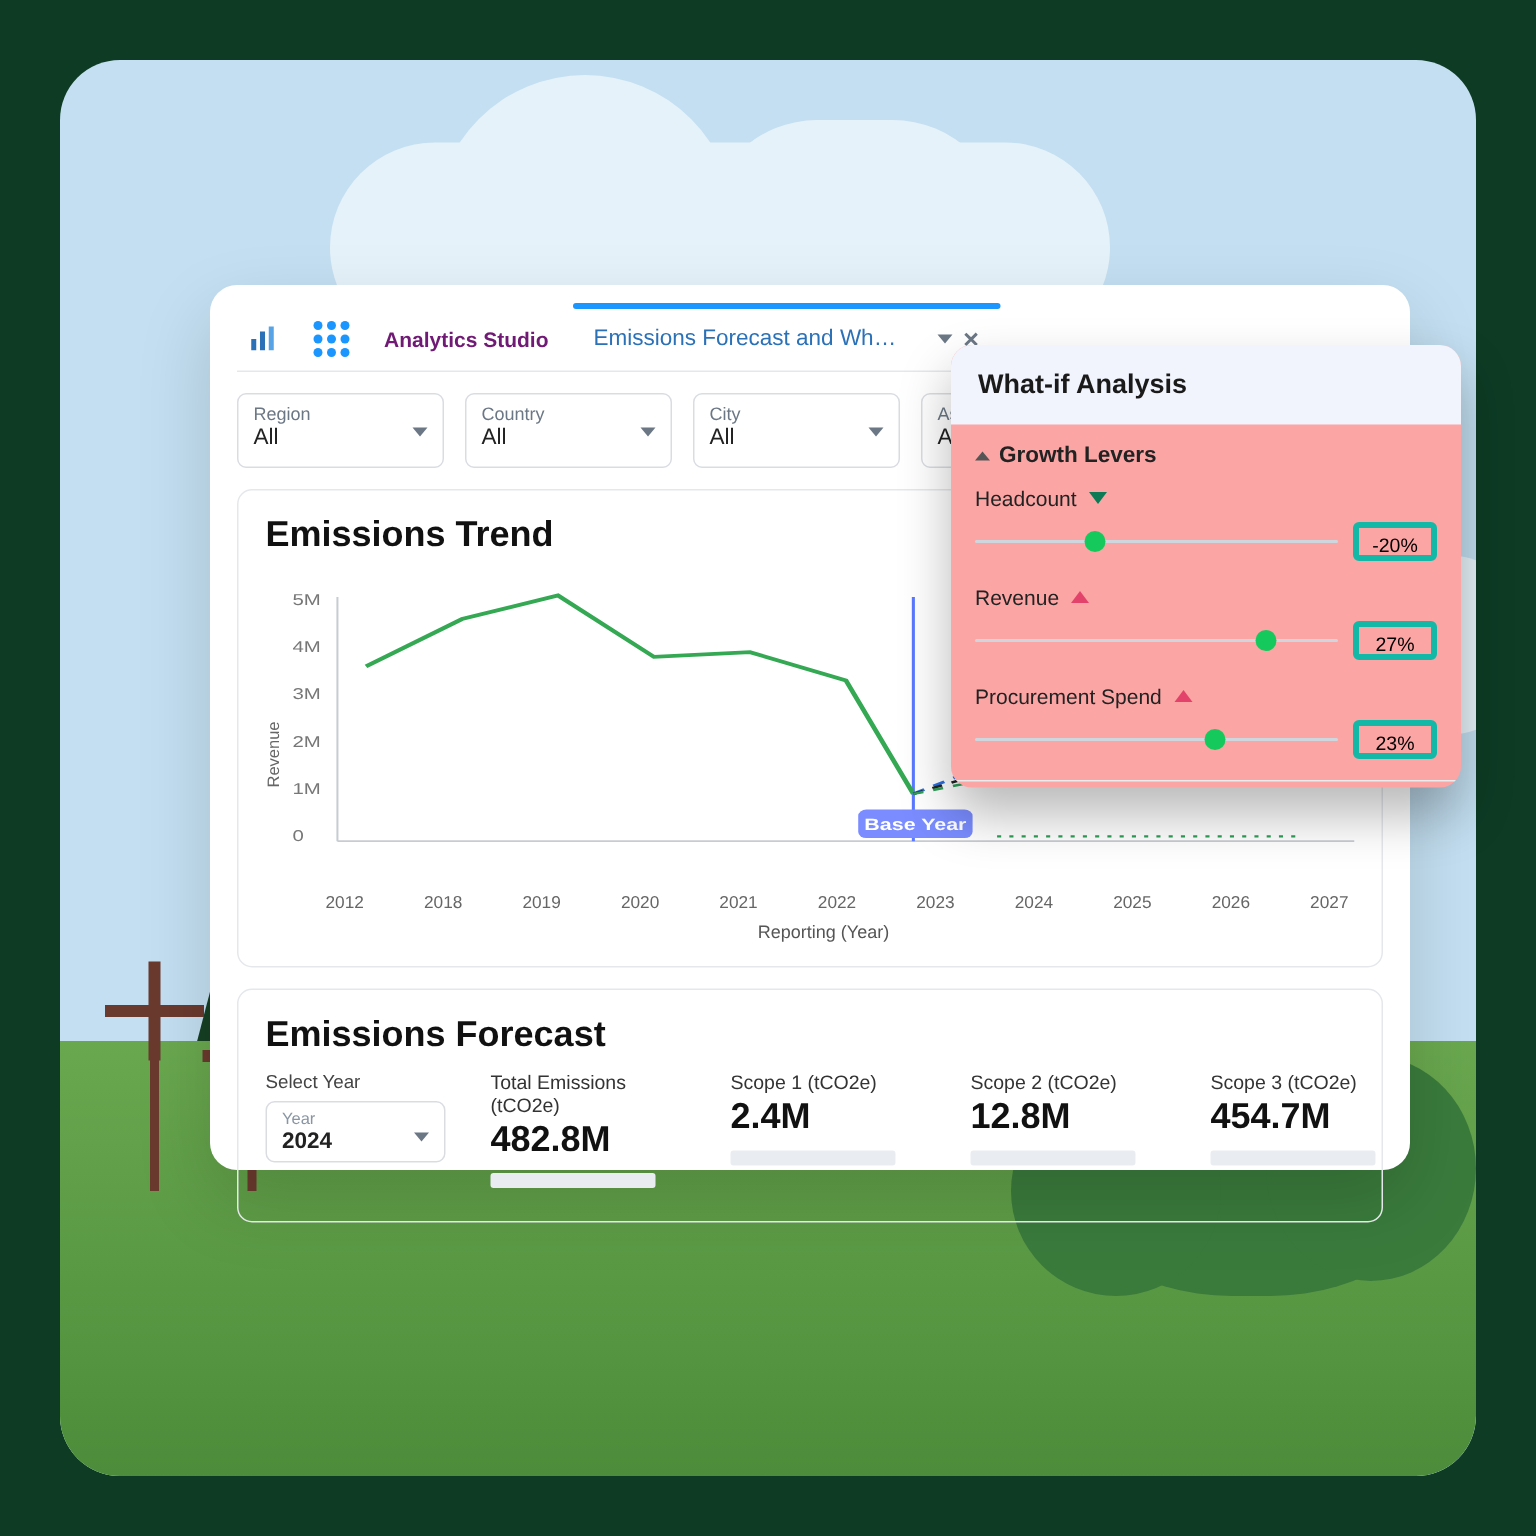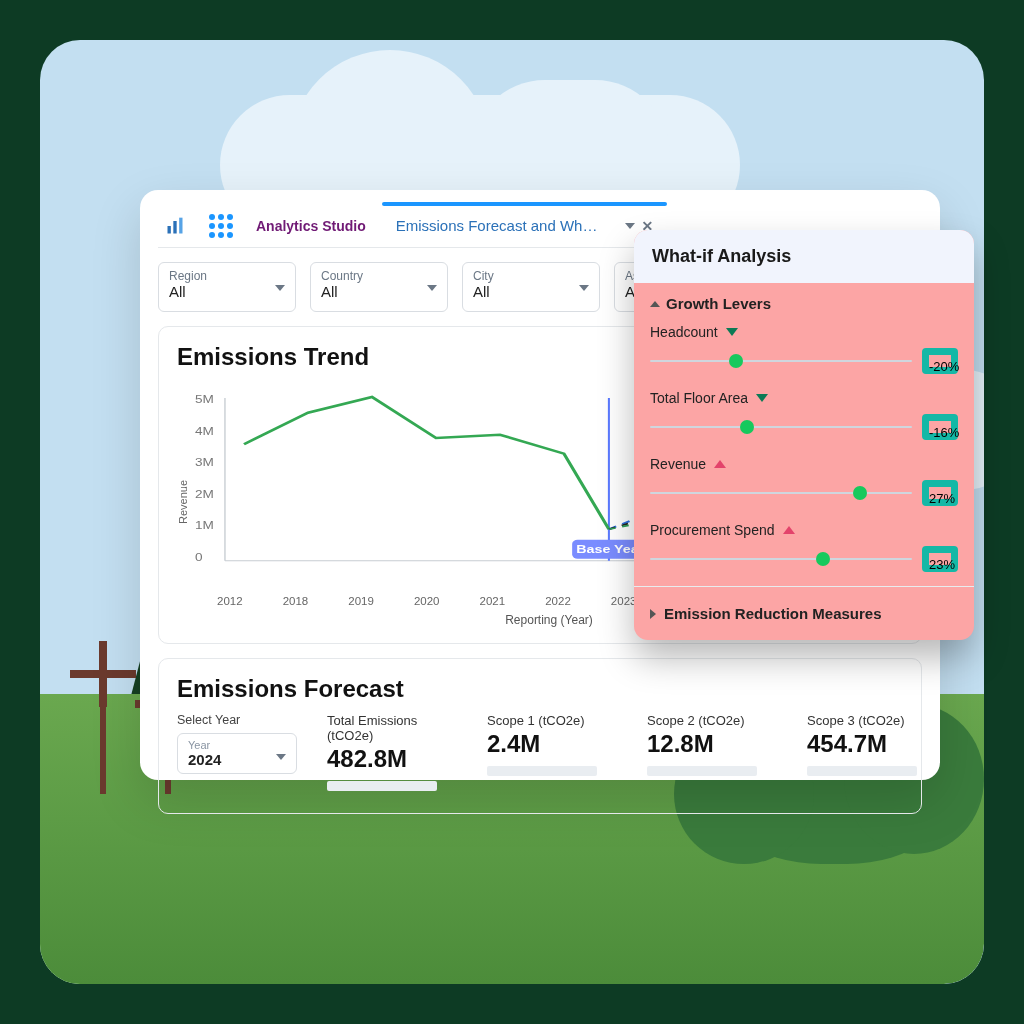--- a/index.html
+++ b/index.html
@@ -91,21 +91,21 @@
   .chev { width:0;height:0; }
   .chev.up { border-left:5px solid transparent;border-right:5px solid transparent;border-bottom:6px solid #555;}
   .chev.right { border-top:5px solid transparent;border-bottom:5px solid transparent;border-left:6px solid #555;}
   .lever { padding:6px 16px 10px;}
   .lever-name { font-size:14px; color:#222; display:flex; align-items:center; gap:8px;}
   .tri-down { width:0;height:0;border-left:6px solid transparent;border-right:6px solid transparent;border-top:8px solid #0b7a55;}
   .tri-up   { width:0;height:0;border-left:6px solid transparent;border-right:6px solid transparent;border-bottom:8px solid #e3436b;}
   .slider-row { display:flex; align-items:center; gap:10px; margin-top:8px;}
   .track { position:relative; flex:1; height:2px; background:#cfd6de; border-radius:2px;}
   .knob { position:absolute; top:-6px; width:14px; height:14px; background:#16c95d; border-radius:50%; transform:translateX(-50%);}
-  .slider-val { width:36px; height:26px; border:7px solid #14b8a6; border-radius:4px; font-size:13px; text-align:left; line-height:24px;}
+  .slider-val { width:56px; height:26px; border:4px solid #14b8a6; border-radius:4px; font-size:13px; text-align:center; line-height:24px;}
   .panel .divider { height:1px; background:#e8ecef; margin:4px 0;}
   .section-coll { display:flex; align-items:center; gap:8px; padding:14px 16px 18px; font-size:15px; font-weight:700; color:#222;}
 </style>
 </head>
 <body>
 
 <div class="bg">
   <div class="cloud1"></div>
   <div class="cloud2"></div>
   <div class="trees">
@@ -287,32 +287,20 @@
         <span class="tri-down"></span>
       </div>
     <div class="slider-row">
       <div class="track">
           <div class="knob" style="left:33%"></div>
         </div>
       <div class="slider-val">-20%</div>
     </div>
   </div>
 
-  <div class="lever">
-    <div class="lever-name">
-        <span>Total Floor Area</span>
-        <span class="tri-down"></span>
-      </div>
-    <div class="slider-row">
-      <div class="track">
-          <div class="knob" style="left:37%"></div>
-        </div>
-      <div class="slider-val">-16%</div>
-    </div>
-  </div>
 
   <div class="lever">
     <div class="lever-name">
         <span>Revenue</span>
         <span class="tri-up"></span>
       </div>
     <div class="slider-row">
       <div class="track">
           <div class="knob" style="left:80%"></div>
         </div>
@@ -327,17 +315,13 @@
       </div>
     <div class="slider-row">
       <div class="track">
           <div class="knob" style="left:66%"></div>
         </div>
       <div class="slider-val">23%</div>
     </div>
   </div>
 
   <div class="divider"></div>
-  <div class="section-coll">
-    <span class="chev right"></span>
-    <span>Emission Reduction Measures</span>
-  </div>
 </div>
 
 </body></html>

